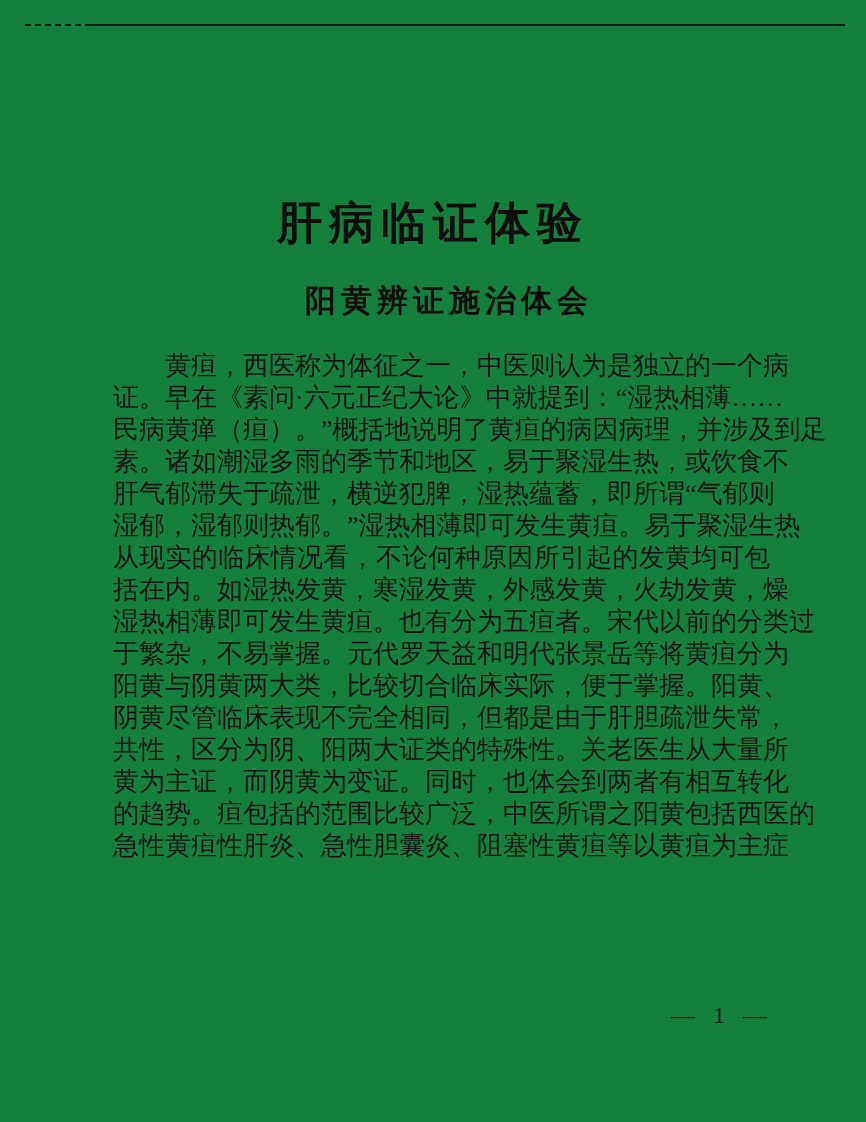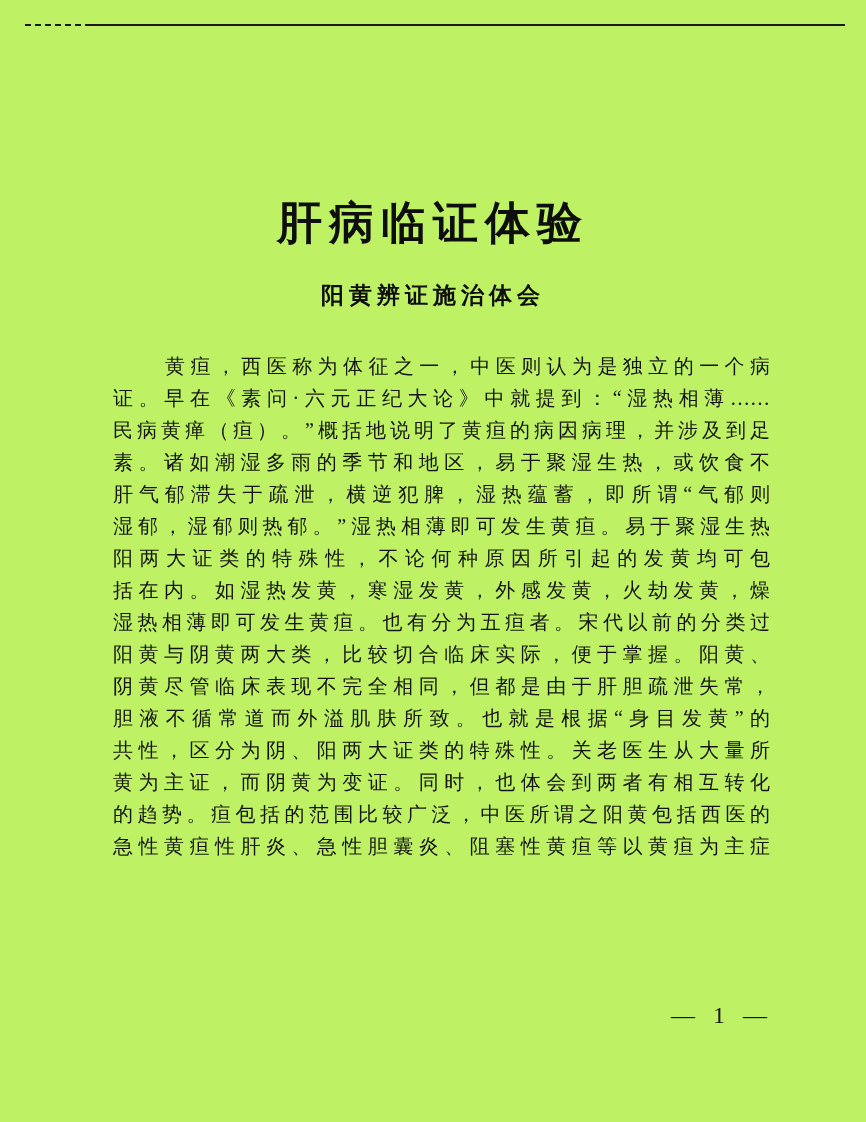--- a/index.html
+++ b/index.html
@@ -4,21 +4,21 @@
 <style>
   html, body {
     margin: 0;
     padding: 0;
     background: #ffffff;
   }
   .page {
     position: relative;
     width: 866px;
     height: 1122px;
-    background: #bef264;
+    background: #15803d;
     overflow: hidden;
     font-family: "Liberation Serif", "DejaVu Serif", serif;
     color: #121212;
   }
   .top-rule {
     position: absolute;
     top: 24px;
     left: 25px;
     width: 820px;
     height: 2px;
@@ -47,38 +47,38 @@
     text-align: center;
     font-size: 45px;
     font-weight: bold;
     letter-spacing: 7px;
     font-family: "Liberation Serif", "DejaVu Serif", serif;
     color: #0e0e0e;
   }
   .subtitle {
     position: absolute;
     top: 280px;
-    left: 103px;
+    left: 119px;
     width: 660px;
     margin: 0;
     text-align: center;
-    font-size: 23px;
+    font-size: 31px;
     font-weight: bold;
     letter-spacing: 5px;
     font-family: "Liberation Sans", "DejaVu Sans", sans-serif;
     color: #0e0e0e;
   }
   .body-text {
     position: absolute;
     top: 350px;
     left: 113px;
     width: 657px;
   }
   .body-line {
-    font-size: 20px;
+    font-size: 26px;
     line-height: 32px;
     height: 32px;
     white-space: nowrap;
     text-align: justify;
     text-align-last: justify;
     color: #141414;
   }
   .body-line.indent {
     padding-left: 52px;
   }
@@ -108,26 +108,26 @@
 
   <h2 class="subtitle">阳黄辨证施治体会</h2>
 
   <div class="body-text">
     <div class="body-line indent">黄疸，西医称为体征之一，中医则认为是独立的一个病</div>
     <div class="body-line">证。早在《素问·六元正纪大论》中就提到：“湿热相薄……</div>
     <div class="body-line">民病黄瘅（疸）。”概括地说明了黄疸的病因病理，并涉及到足</div>
     <div class="body-line">素。诸如潮湿多雨的季节和地区，易于聚湿生热，或饮食不</div>
     <div class="body-line">肝气郁滞失于疏泄，横逆犯脾，湿热蕴蓄，即所谓“气郁则</div>
     <div class="body-line">湿郁，湿郁则热郁。”湿热相薄即可发生黄疸。易于聚湿生热</div>
-    <div class="body-line">阳两大证类的特殊性，不论何种原因所引起的发黄均可包</div>
+    <div class="body-line">从现实的临床情况看，不论何种原因所引起的发黄均可包</div>
     <div class="body-line">括在内。如湿热发黄，寒湿发黄，外感发黄，火劫发黄，燥</div>
     <div class="body-line">湿热相薄即可发生黄疸。也有分为五疸者。宋代以前的分类过</div>
+    <div class="body-line">于繁杂，不易掌握。元代罗天益和明代张景岳等将黄疸分为</div>
     <div class="body-line">阳黄与阴黄两大类，比较切合临床实际，便于掌握。阳黄、</div>
     <div class="body-line">阴黄尽管临床表现不完全相同，但都是由于肝胆疏泄失常，</div>
-    <div class="body-line">胆液不循常道而外溢肌肤所致。也就是根据“身目发黄”的</div>
     <div class="body-line">共性，区分为阴、阳两大证类的特殊性。关老医生从大量所</div>
     <div class="body-line">黄为主证，而阴黄为变证。同时，也体会到两者有相互转化</div>
     <div class="body-line">的趋势。疸包括的范围比较广泛，中医所谓之阳黄包括西医的</div>
     <div class="body-line">急性黄疸性肝炎、急性胆囊炎、阻塞性黄疸等以黄疸为主症</div>
   </div>
 
   <div class="page-number">— 1 —</div>
 
 </div>
 

